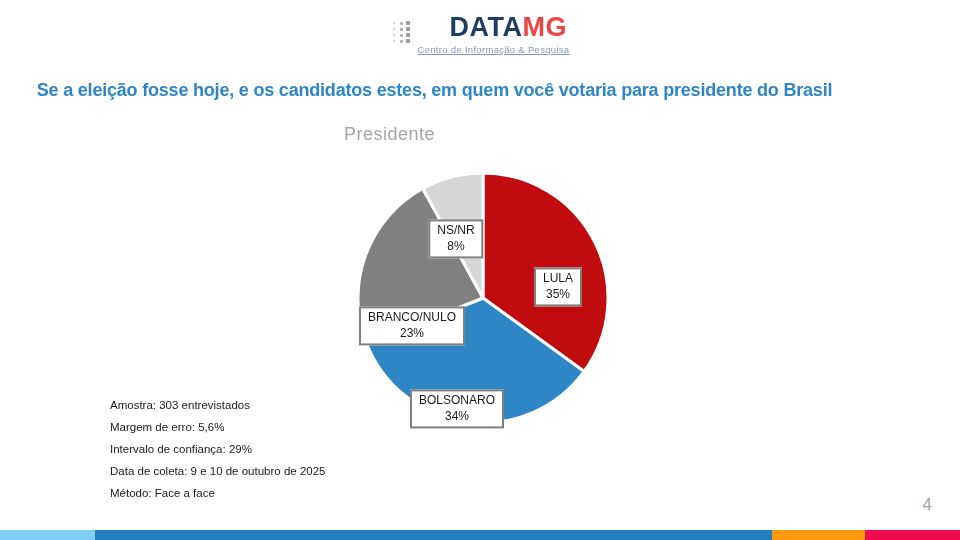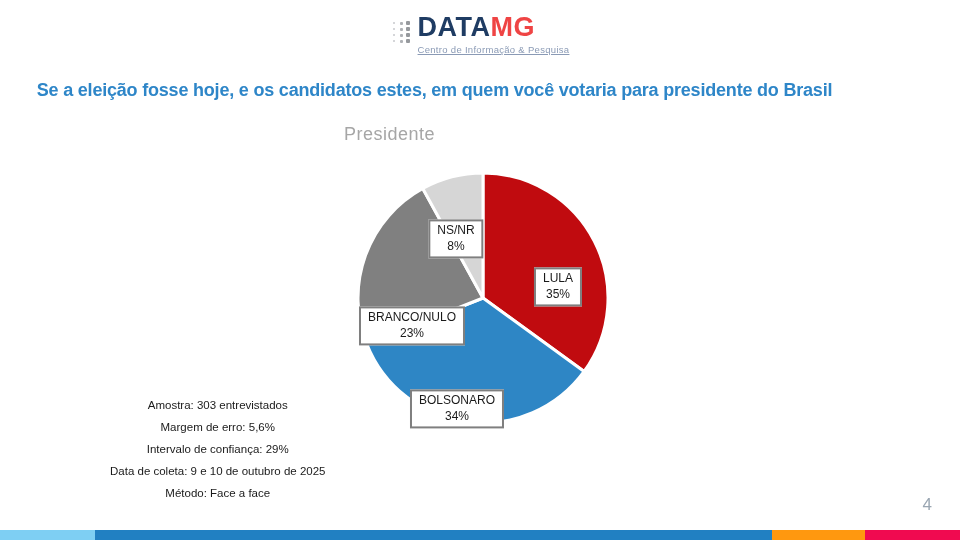--- a/index.html
+++ b/index.html
@@ -41,21 +41,21 @@
   .logo-dots span:nth-child(3n+1) { width: 2px; height: 2px; background: #c7c9cc; }
   .logo-dots span:nth-child(3n+2) { width: 3px; height: 3px; background: #aeb1b5; }
   .logo-dots span:nth-child(3n)   { width: 4px; height: 4px; background: #96999d; }
   .logo-textcol { display: flex; flex-direction: column; align-items: flex-start; }
   .logo-brand {
     font-size: 27px;
     font-weight: 700;
     letter-spacing: 0.5px;
     line-height: 1;
   }
-  .brand-data { color: #1f3c63; }
+  .brand-data { color: #1f3c63; margin-left: 32px; }
   .brand-mg   { color: #ef4444; }
   .logo-tagline {
     margin-top: 3px;
     font-size: 9.5px;
     letter-spacing: 0.3px;
     color: #8a9ab5;
     text-decoration: underline;
   }
 
   
@@ -113,21 +113,20 @@
   .notes {
     position: absolute;
     left: 110px;
     top: 394px;
     font-size: 11.5px;
     color: #1a1a1a;
   }
   .notes .note-line {
     height: 22px;
     line-height: 22px;
-    text-align: center;
   }
 
   
   .page-number {
     position: absolute;
     right: 28px;
     top: 495px;
     font-size: 17px;
     color: #9aa6b2;
   }

